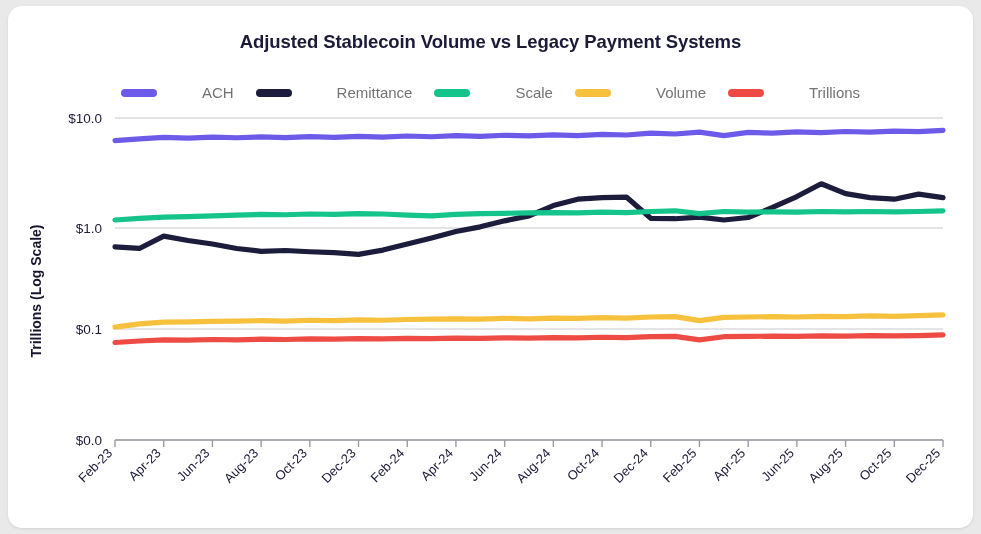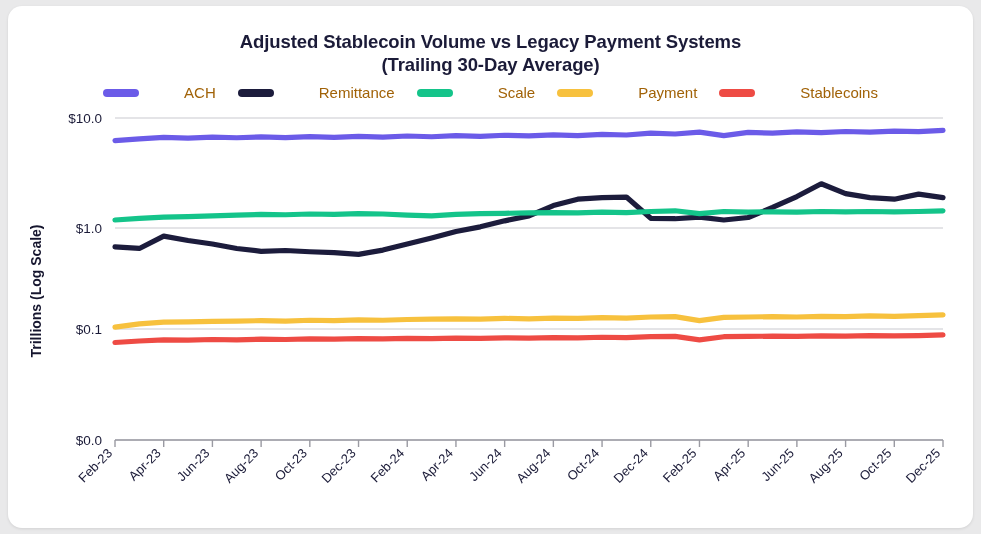--- a/index.html
+++ b/index.html
@@ -53,21 +53,21 @@
     align-items: center;
     gap: 5px;
   }
   .legend-swatch {
     display: block;
     width: 36px;
     height: 8px;
     border-radius: 4px;
   }
   .legend-label {
-    color: #a16207;
+    color: #737373;
     font-size: 15px;
     line-height: 17px;
     margin-left: 40px;
   }
   #plot-wrap {
     position: absolute;
     left: 0;
     top: 0;
     width: 965px;
     height: 522px;
@@ -103,43 +103,42 @@
   }
 </style>
 </head>
 <body>
 
 <div id="page">
   <div id="card">
 
     <div id="chart-title">
       <span>Adjusted Stablecoin Volume vs Legacy Payment Systems</span>
-      <span class="line2">(Trailing 30-Day Average)</span>
     </div>
 
     <div id="legend">
         <div class="legend-item">
           <span class="legend-swatch" style="background: rgb(107, 91, 232);"></span>
           <span class="legend-label">ACH</span>
         </div>
         <div class="legend-item">
           <span class="legend-swatch" style="background: rgb(28, 28, 60);"></span>
           <span class="legend-label">Remittance</span>
         </div>
         <div class="legend-item">
           <span class="legend-swatch" style="background: rgb(20, 196, 138);"></span>
           <span class="legend-label">Scale</span>
         </div>
         <div class="legend-item">
           <span class="legend-swatch" style="background: rgb(247, 193, 62);"></span>
-          <span class="legend-label">Payment</span>
+          <span class="legend-label">Volume</span>
         </div>
         <div class="legend-item">
           <span class="legend-swatch" style="background: rgb(238, 75, 68);"></span>
-          <span class="legend-label">Stablecoins</span>
+          <span class="legend-label">Trillions</span>
         </div>
       </div>
 
     <div id="plot-wrap">
       <svg id="plot-svg" width="965" height="522" viewBox="0 0 965 522">
           <line x1="107" y1="112" x2="935" y2="112" class="gridline"></line>
           <text x="94" y="117" class="ytick-label">$10.0</text>
           <line x1="107" y1="222" x2="935" y2="222" class="gridline"></line>
           <text x="94" y="227" class="ytick-label">$1.0</text>
           <line x1="107" y1="323" x2="935" y2="323" class="gridline"></line>

